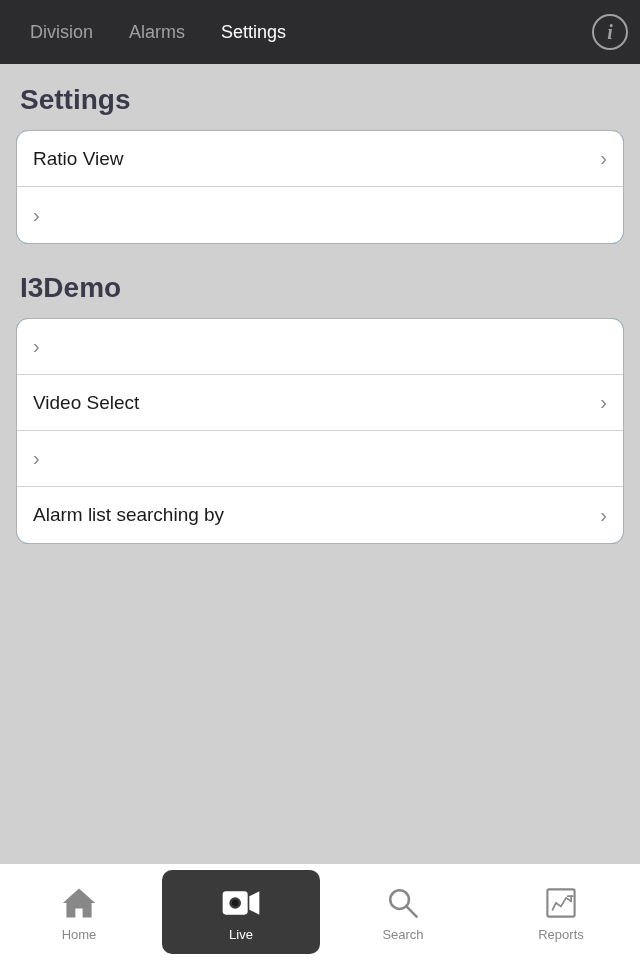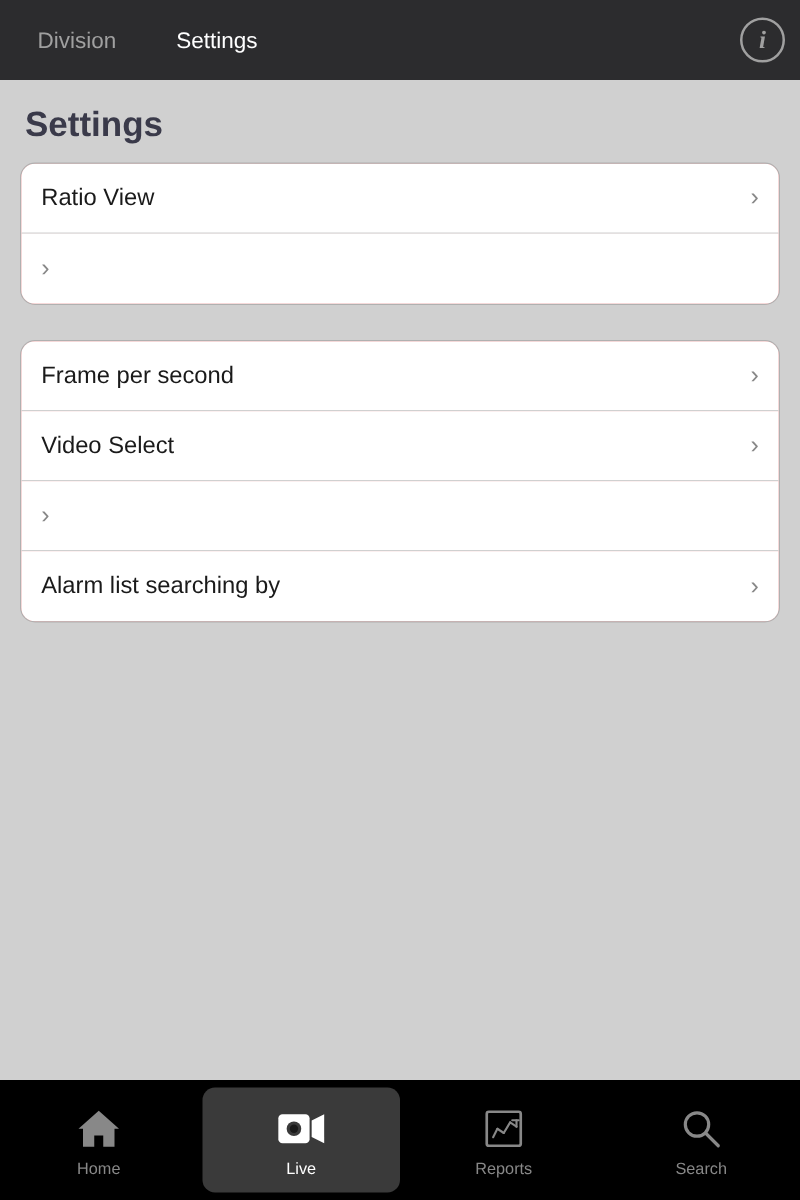--- a/index.html
+++ b/index.html
@@ -25,21 +25,21 @@
       display: flex;
       align-items: center;
       justify-content: space-between;
       padding: 0 12px;
       flex-shrink: 0;
     }
 
     .top-nav-items {
       display: flex;
       align-items: center;
-      gap: 12px;
+      gap: 0;
       flex: 1;
     }
 
     .nav-tab {
       color: #a0a0a0;
       font-size: 18px;
       font-weight: 400;
       padding: 0 18px;
       height: 64px;
       display: flex;
@@ -81,21 +81,21 @@
     .section-heading {
       font-size: 28px;
       font-weight: 700;
       color: #3a3a4a;
       margin-bottom: 14px;
       padding-left: 4px;
     }
 
     
     .settings-group {
-      background: #fca5a5;
+      background: #0369a1;
       border-radius: 12px;
       overflow: hidden;
       margin-bottom: 28px;
       border: 1px solid #b0b0b0;
       text-align: right;
     }
 
     .settings-item {
       display: flex;
       align-items: center;
@@ -119,21 +119,21 @@
 
     .chevron {
       color: #888;
       font-size: 20px;
       font-weight: 300;
     }
 
     
     .bottom-tabbar {
       height: 96px;
-      background: #000000;
+      background: #ffffff;
       display: flex;
       align-items: stretch;
       flex-shrink: 0;
     }
 
     .tab-item {
       flex: 1;
       display: flex;
       flex-direction: column;
       align-items: center;
@@ -197,20 +197,23 @@
     }
   </style>
 </head>
 <body>
 
 <nav class="top-nav">
   <div class="top-nav-items">
     <div class="nav-tab">
       <span>Division</span>
     </div>
+    <div class="nav-tab">
+      <span>Alarms</span>
+    </div>
     <div class="nav-tab active">
       <span>Settings</span>
     </div>
   </div>
   <div class="info-btn">
     <span>i</span>
   </div>
 </nav>
 
 <main class="main-content">
@@ -219,23 +222,23 @@
   <div class="settings-group">
     <div class="settings-item">
       <span class="settings-item-label">Ratio View</span>
       <span class="chevron">›</span>
     </div>
     <div class="settings-item">
       <span class="chevron">›</span>
     </div>
   </div>
 
+  <h2 class="section-heading">I3Demo</h2>
   <div class="settings-group">
     <div class="settings-item">
-      <span class="settings-item-label">Frame per second</span>
       <span class="chevron">›</span>
     </div>
     <div class="settings-item">
       <span class="settings-item-label">Video Select</span>
       <span class="chevron">›</span>
     </div>
     <div class="settings-item">
       <span class="chevron">›</span>
     </div>
     <div class="settings-item">
@@ -260,40 +263,40 @@
   <div class="tab-item active">
     <div class="tab-icon live-icon">
       <svg viewBox="0 0 48 36" xmlns="http://www.w3.org/2000/svg">
         <rect x="2" y="4" width="30" height="28" rx="4" ry="4" fill="white"></rect>
         <polygon points="34,10 46,4 46,32 34,26" fill="white"></polygon>
         <circle cx="17" cy="18" r="7" fill="#3a3a3a"></circle>
         <circle cx="17" cy="18" r="4" fill="#1a1a1a"></circle>
       </svg>
     </div>
     <span class="tab-label">Live</span>
+  </div>
+
+  <div class="tab-item">
+    <div class="tab-icon search-icon">
+      <svg viewBox="0 0 40 40" xmlns="http://www.w3.org/2000/svg">
+        <circle cx="16" cy="16" r="11" stroke="#888" stroke-width="3" fill="none"></circle>
+        <line x1="24" y1="24" x2="36" y2="36" stroke="#888" stroke-width="3" stroke-linecap="round"></line>
+      </svg>
+    </div>
+    <span class="tab-label">Search</span>
   </div>
 
   <div class="tab-item">
     <div class="tab-icon reports-icon">
       <svg viewBox="0 0 40 40" xmlns="http://www.w3.org/2000/svg">
         <rect x="4" y="4" width="32" height="32" rx="2" stroke="#888" stroke-width="2.5" fill="none"></rect>
         <line x1="10" y1="28" x2="14" y2="20" stroke="#888" stroke-width="2" stroke-linecap="round"></line>
         <line x1="14" y1="20" x2="20" y2="24" stroke="#888" stroke-width="2" stroke-linecap="round"></line>
         <line x1="20" y1="24" x2="26" y2="14" stroke="#888" stroke-width="2" stroke-linecap="round"></line>
         <line x1="26" y1="14" x2="32" y2="18" stroke="#888" stroke-width="2" stroke-linecap="round"></line>
         <line x1="28" y1="12" x2="34" y2="12" stroke="#888" stroke-width="2" stroke-linecap="round"></line>
         <line x1="32" y1="12" x2="32" y2="18" stroke="#888" stroke-width="2" stroke-linecap="round"></line>
       </svg>
     </div>
     <span class="tab-label">Reports</span>
   </div>
 
-  <div class="tab-item">
-    <div class="tab-icon search-icon">
-      <svg viewBox="0 0 40 40" xmlns="http://www.w3.org/2000/svg">
-        <circle cx="16" cy="16" r="11" stroke="#888" stroke-width="3" fill="none"></circle>
-        <line x1="24" y1="24" x2="36" y2="36" stroke="#888" stroke-width="3" stroke-linecap="round"></line>
-      </svg>
-    </div>
-    <span class="tab-label">Search</span>
-  </div>
-
 </nav>
 
 </body></html>

